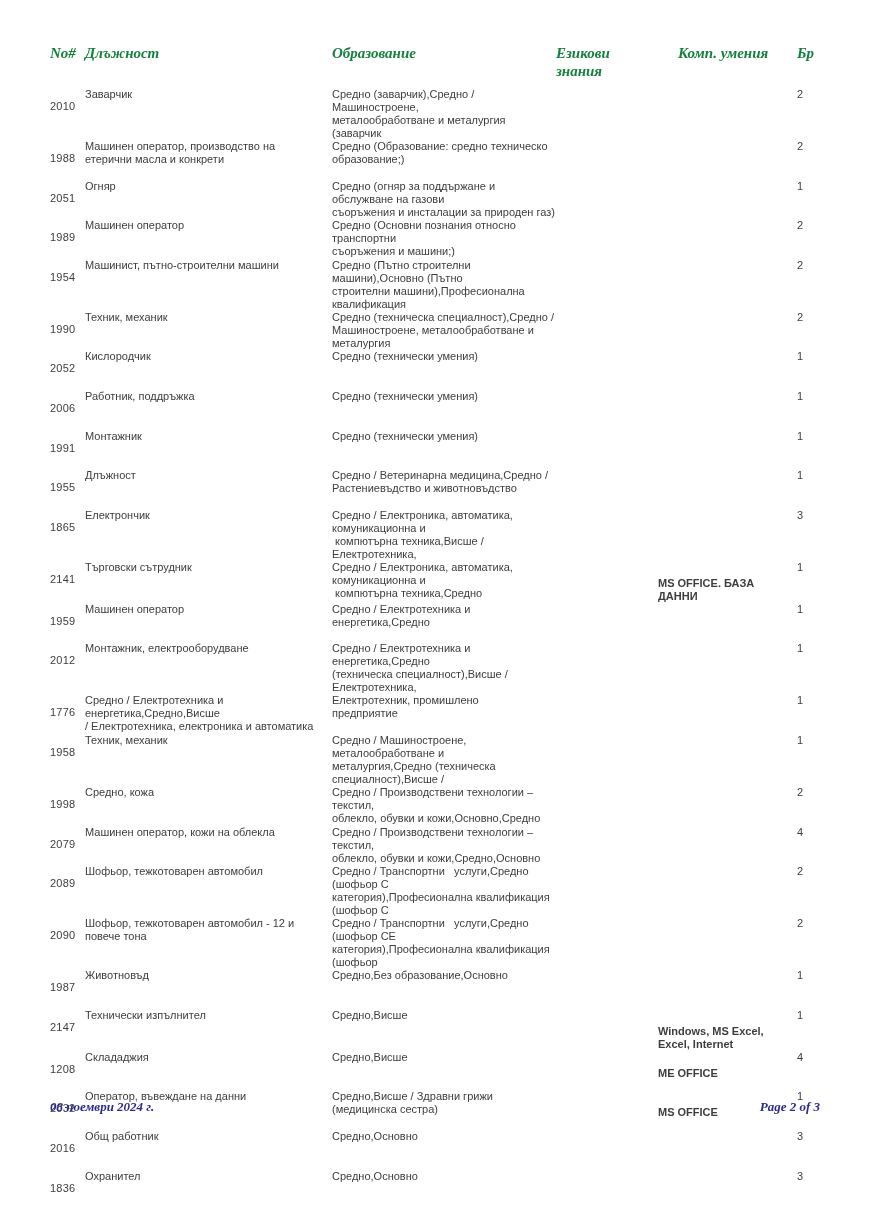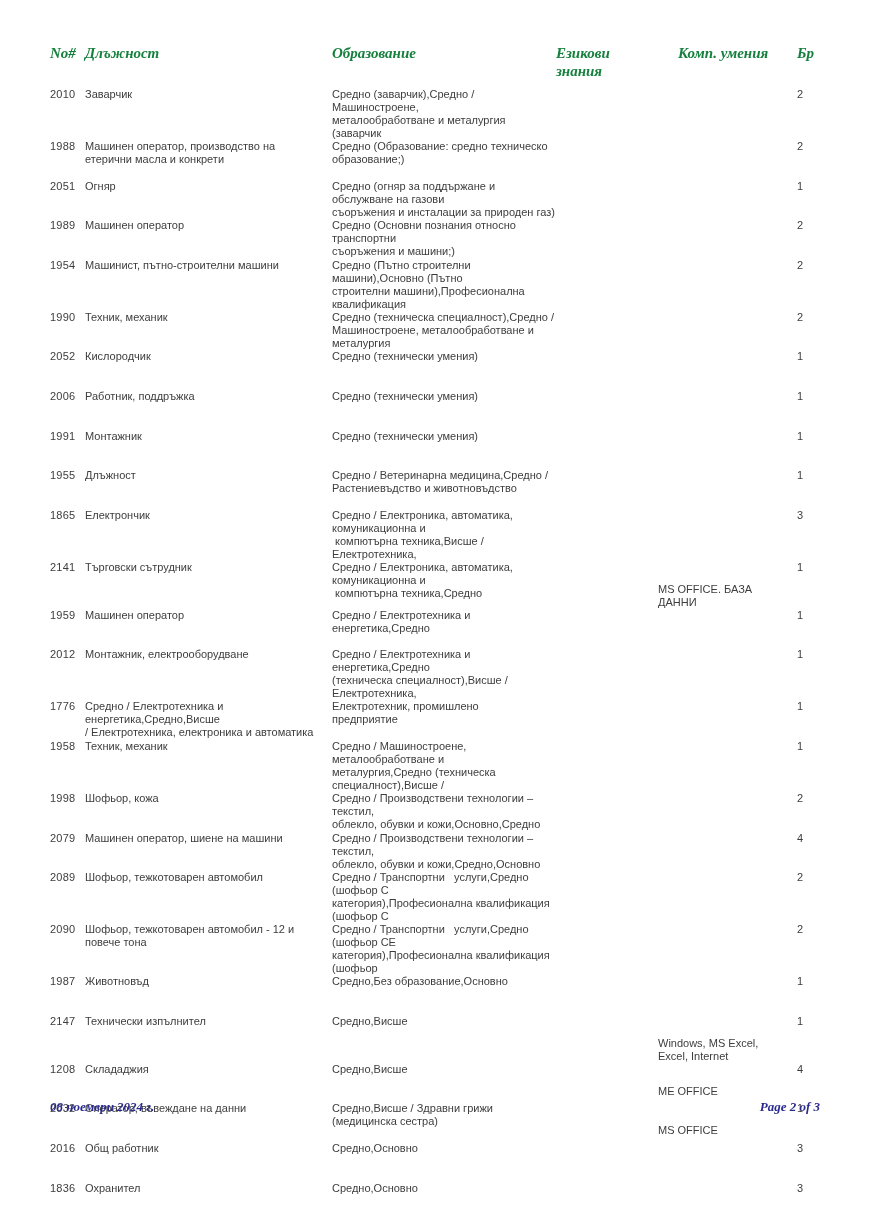--- a/index.html
+++ b/index.html
@@ -36,22 +36,22 @@
   }
   .thead .h-comp { padding-left: 20px; }
   .thead .h-count { text-align: right; padding-right: 6px; }
   .row {
     min-height: 39.6px;
     font-size: 11px;
     line-height: 13px;
     color: #3d3d3d;
   }
   .cell { white-space: pre-wrap; }
-  .cell.no { letter-spacing: 0.2px; }
-  .cell.comp { margin-top: 22px; padding-right: 6px; }
+  .cell.no { letter-spacing: 0.2px; margin-top: 12px; }
+  .cell.comp { margin-top: 16px; padding-right: 6px; font-weight: bold; }
   .cell.count { text-align: right; padding-right: 17px; }
   .footer {
     position: absolute;
     left: 50px;
     right: 50px;
     top: 1099px;
     display: flex;
     justify-content: space-between;
     font-family: "Liberation Serif", serif;
     font-weight: bold;
@@ -228,31 +228,31 @@
     <div class="cell pos">Техник, механик</div>
     <div class="cell edu">Средно / Машиностроене, металообработване и
 металургия,Средно (техническа специалност),Висше /</div>
     <div class="cell lang"></div>
     <div class="cell comp"></div>
     <div class="cell count">1</div>
   </div>
 
   <div class="grid-row row">
     <div class="cell no">1998</div>
-    <div class="cell pos">Шофьор, кожа</div>
+    <div class="cell pos">Средно, кожа</div>
     <div class="cell edu">Средно / Производствени технологии – текстил,
 облекло, обувки и кожи,Основно,Средно</div>
     <div class="cell lang"></div>
     <div class="cell comp"></div>
     <div class="cell count">2</div>
   </div>
 
   <div class="grid-row row">
     <div class="cell no">2079</div>
-    <div class="cell pos">Машинен оператор, шиене на машини</div>
+    <div class="cell pos">Машинен оператор, кожи на облекла</div>
     <div class="cell edu">Средно / Производствени технологии – текстил,
 облекло, обувки и кожи,Средно,Основно</div>
     <div class="cell lang"></div>
     <div class="cell comp"></div>
     <div class="cell count">4</div>
   </div>
 
   <div class="grid-row row">
     <div class="cell no">2089</div>
     <div class="cell pos">Шофьор, тежкотоварен автомобил</div>

